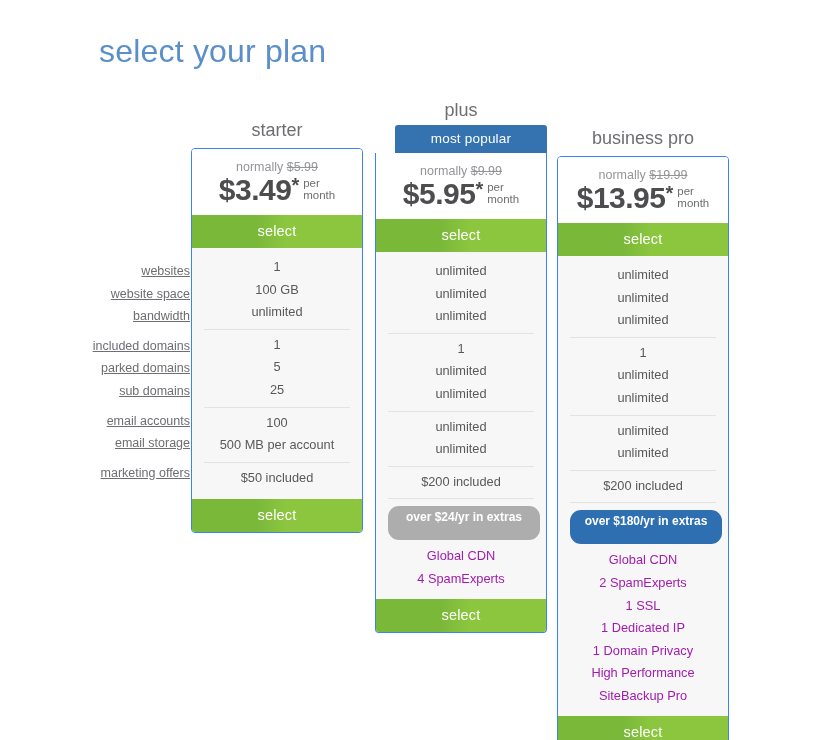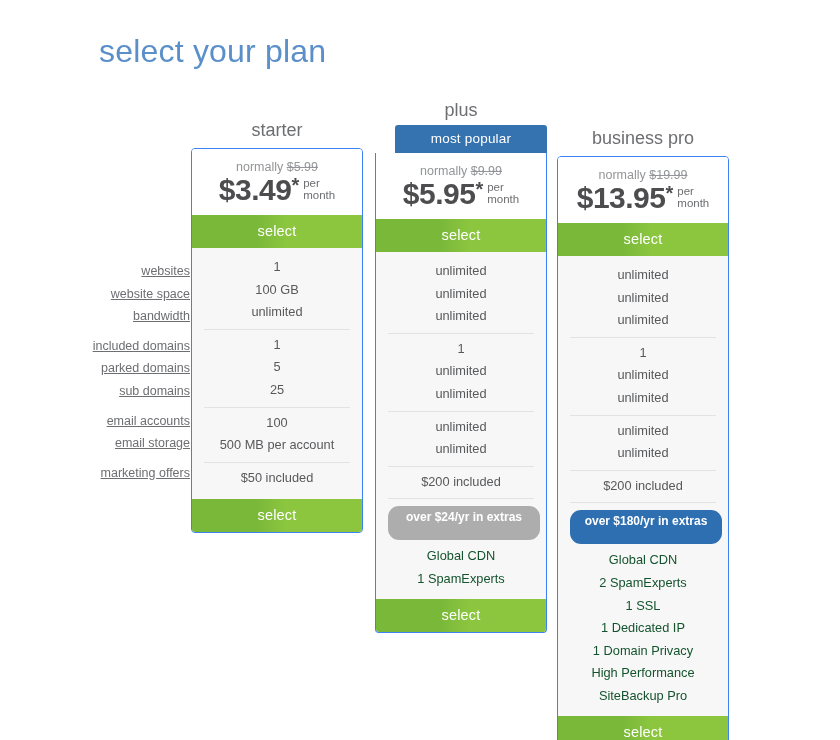--- a/index.html
+++ b/index.html
@@ -184,21 +184,21 @@
     padding: 4px 0 16px;
     box-sizing: border-box;
   }
   .badge-gray { background: #adadad; }
   .badge-blue { background: #2e6fb2; }
   .extra-row {
     height: 22.6px;
     line-height: 22.6px;
     text-align: center;
     font-size: 12.8px;
-    color: #14532d;
+    color: #a21caf;
     white-space: nowrap;
   }
 </style>
 </head>
 <body>
 
 <h1 class="page-title">select your plan</h1>
 
 <div class="plans">
 
@@ -299,21 +299,21 @@
         <div class="feat-group">
           <div class="feat-row">unlimited</div>
           <div class="feat-row">unlimited</div>
         </div>
         <div class="feat-group">
           <div class="feat-row">$200 included</div>
         </div>
         <div class="feat-group extras">
           <span class="extras-badge badge-gray">over $24/yr in extras</span>
           <div class="extra-row">Global CDN</div>
-          <div class="extra-row">1 SpamExperts</div>
+          <div class="extra-row">4 SpamExperts</div>
         </div>
       </div>
       <div class="select-btn">select</div>
     </div>
   </div>
 
   <div class="col col-business">
     <div class="plan-name">business pro</div>
     <div class="card">
       <div class="price-block">

